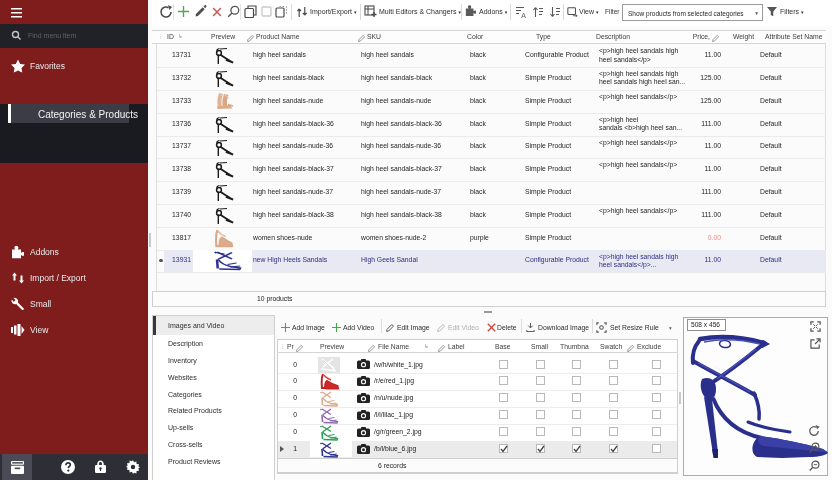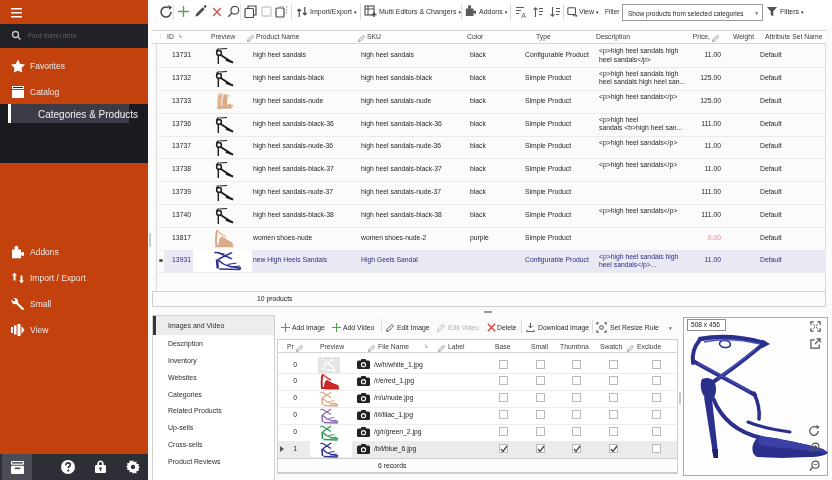--- a/index.html
+++ b/index.html
@@ -1,21 +1,21 @@
 <!DOCTYPE html>
 <html><head>
 <meta charset="utf-8">
 <style>
 * { margin:0; padding:0; box-sizing:border-box; }
 html,body { width:832px; height:480px; overflow:hidden; background:#fff;
   font-family:"Liberation Sans", sans-serif; }
 .abs { position:absolute; }
 #page { position:relative; width:832px; height:480px; background:#fbfbfb; }
 
-#side { position:absolute; left:0; top:0; width:148px; height:480px; background:#c2410c; }
+#side { position:absolute; left:0; top:0; width:148px; height:480px; background:#7f1d1d; }
 #side .search { position:absolute; left:0; top:24px; width:148px; height:24px; background:#212128; }
 .mitem { position:absolute; left:0; width:148px; height:24px; color:#e9e9ec; font-size:8.5px; }
 .mitem .lbl { position:absolute; left:30px; top:50%; transform:translateY(-50%); white-space:nowrap; }
 .mitem svg { position:absolute; left:11px; top:50%; transform:translateY(-50%); }
 .sub { position:absolute; left:0; width:148px; background:#1a1a21; }
 .subitem { position:absolute; left:8px; width:121px; color:#dcdcdf; font-size:10px; }
 .subitem .lbl { position:absolute; left:30px; top:50%; transform:translateY(-50%); white-space:nowrap; }
 #botbar { position:absolute; left:0; top:454px; width:148px; height:26px; background:#2e2e36; }
 
 #tb { position:absolute; left:152px; top:0; width:680px; height:27px; background:#fff; }
@@ -47,27 +47,20 @@
         <circle cx="4.5" cy="4.5" r="3" fill="none" stroke="#c2c2c9" stroke-width="1.4"></circle>
         <line x1="6.8" y1="6.8" x2="9.5" y2="9.5" stroke="#c2c2c9" stroke-width="1.4"></line>
       </svg>
       <div class="abs" style="left:28px;top:8px;font-size:7px;color:#62626b">Find menu item</div>
     </div>
     <div class="mitem" style="top:54px">
       <svg width="14" height="13" viewBox="0 0 14 13">
           <path d="M7 0l2.2 4.4 4.8.7-3.5 3.4.8 4.8L7 11l-4.3 2.3.8-4.8L0 5.1l4.8-.7z" fill="#fff"></path>
         </svg>
       <span class="lbl">Favorites</span>
-    </div>
-    <div class="mitem" style="top:80px">
-      <svg width="14" height="12" viewBox="0 0 14 12">
-          <path d="M1 0h12v3H1zM1 4h12v8H1zm3 2h6v1.5H4z" fill="#fff"></path>
-          <rect x="2" y="1" width="10" height="1" fill="#26262d"></rect>
-        </svg>
-      <span class="lbl">Catalog</span>
     </div>
     <div class="sub" style="top:104px;height:59px"></div>
     <div class="subitem" style="top:104px;height:19px;background:#3c3c46;color:#f2f2f4">
       <div class="abs" style="left:0;top:0;width:3px;height:19px;background:#fff"></div>
       <span class="lbl">Categories &amp; Products</span>
     </div>
     <div class="mitem" style="top:240px">
       <svg width="13" height="13" viewBox="0 0 13 13">
           <path d="M1 4h3.2c-.5-.6-.8-1.2-.8-1.8C3.4 1 4.3.2 5.4.2s2 .8 2 2c0 .6-.3 1.2-.8 1.8H10v3.2c.6-.5 1.2-.8 1.8-.8 1.2 0 2 .9 2 2s-.8 2-2 2c-.6 0-1.2-.3-1.8-.8V13H1z" fill="#fff"></path>
         </svg>

